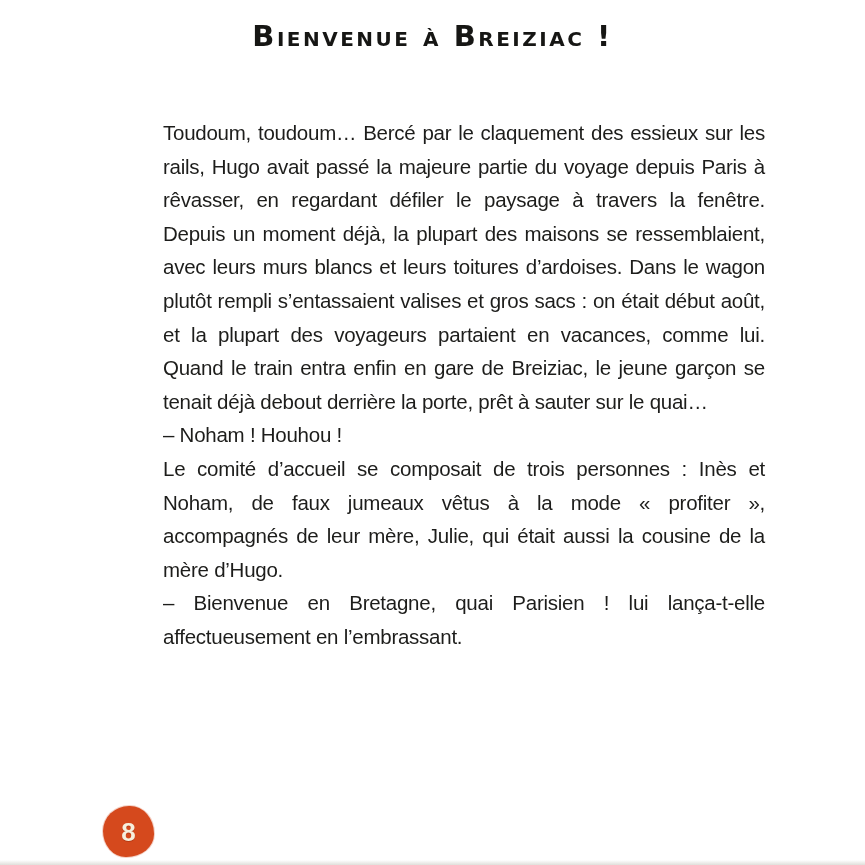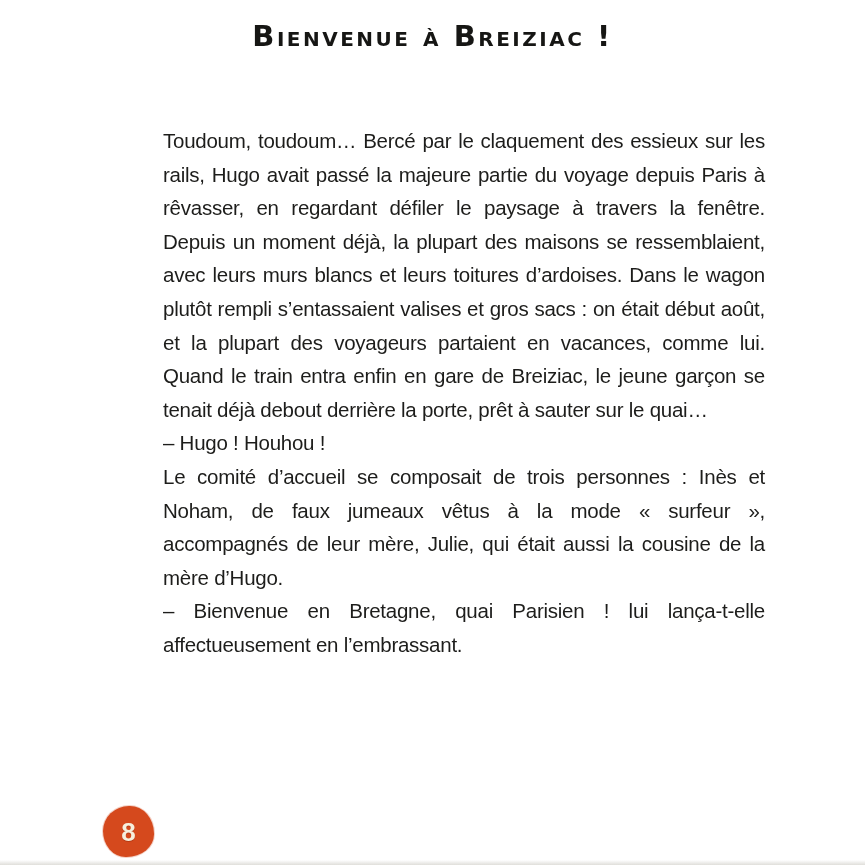--- a/index.html
+++ b/index.html
@@ -24,21 +24,21 @@
     text-align: center;
     font-family: "DejaVu Sans", sans-serif;
     font-weight: bold;
     font-variant: small-caps;
     font-size: 29px;
     letter-spacing: 2.5px;
     color: #161614;
   }
   .text-block {
     position: absolute;
-    top: 124px;
+    top: 116px;
     left: 163px;
     width: 602px;
     font-size: 20.5px;
     line-height: 33.6px;
     letter-spacing: -0.25px;
     text-align: justify;
     color: #1d1d1b;
   }
   .text-block p {
     margin: 0;
@@ -75,22 +75,22 @@
 </style>
 </head>
 <body>
 
 <div class="page">
 
   <h1 class="chapter-title">Bienvenue à Breiziac !</h1>
 
   <div class="text-block">
     <p>Toudoum, toudoum… Bercé par le claquement des essieux sur les rails, Hugo avait passé la majeure partie du voyage depuis Paris à rêvasser, en regardant défiler le paysage à travers la fenêtre. Depuis un moment déjà, la plupart des maisons se ressemblaient, avec leurs murs blancs et leurs toitures d’ardoises. Dans le wagon plutôt rempli s’entassaient valises et gros sacs : on était début août, et la plupart des voyageurs partaient en vacances, comme lui. Quand le train entra enfin en gare de Breiziac, le jeune garçon se tenait déjà debout derrière la porte, prêt à sauter sur le quai…</p>
-    <p>– Hugo ! Houhou !</p>
-    <p>Le comité d’accueil se composait de trois personnes : Inès et Noham, de faux jumeaux vêtus à la mode « surfeur », accompagnés de leur mère, Julie, qui était aussi la cousine de la mère d’Hugo.</p>
+    <p>– Noham ! Houhou !</p>
+    <p>Le comité d’accueil se composait de trois personnes : Inès et Noham, de faux jumeaux vêtus à la mode « profiter », accompagnés de leur mère, Julie, qui était aussi la cousine de la mère d’Hugo.</p>
     <p>– Bienvenue en Bretagne, quai Parisien ! lui lança-t-elle affectueusement en l’embrassant.</p>
   </div>
 
   <div class="page-number-badge">
     <span>8</span>
   </div>
 
   <div class="bottom-edge"></div>
 
 </div>

